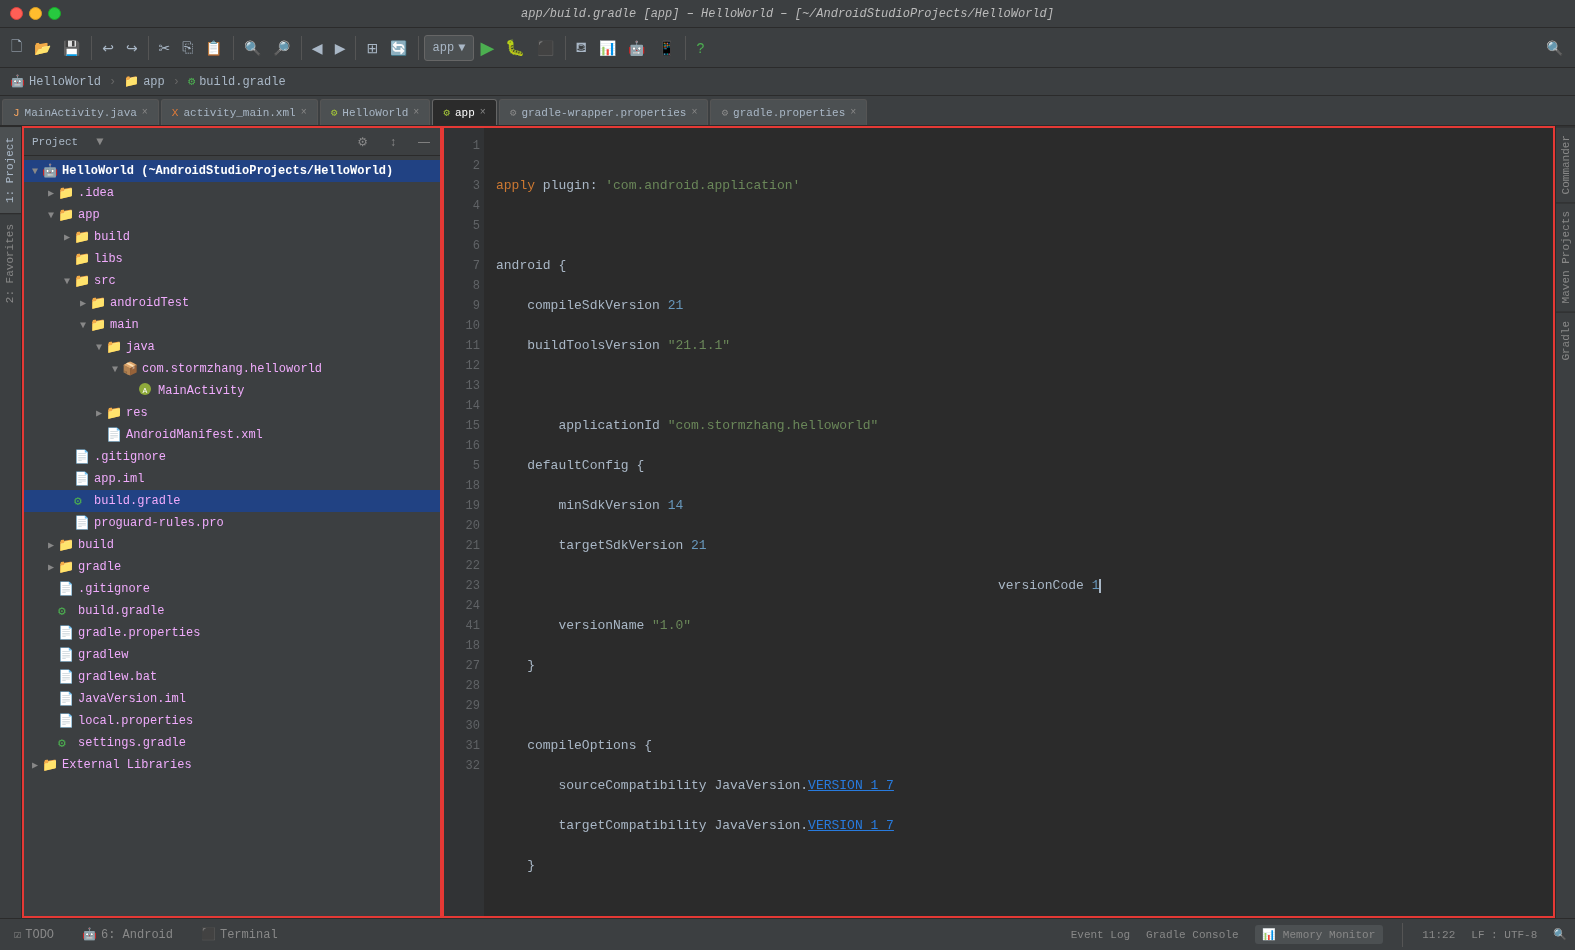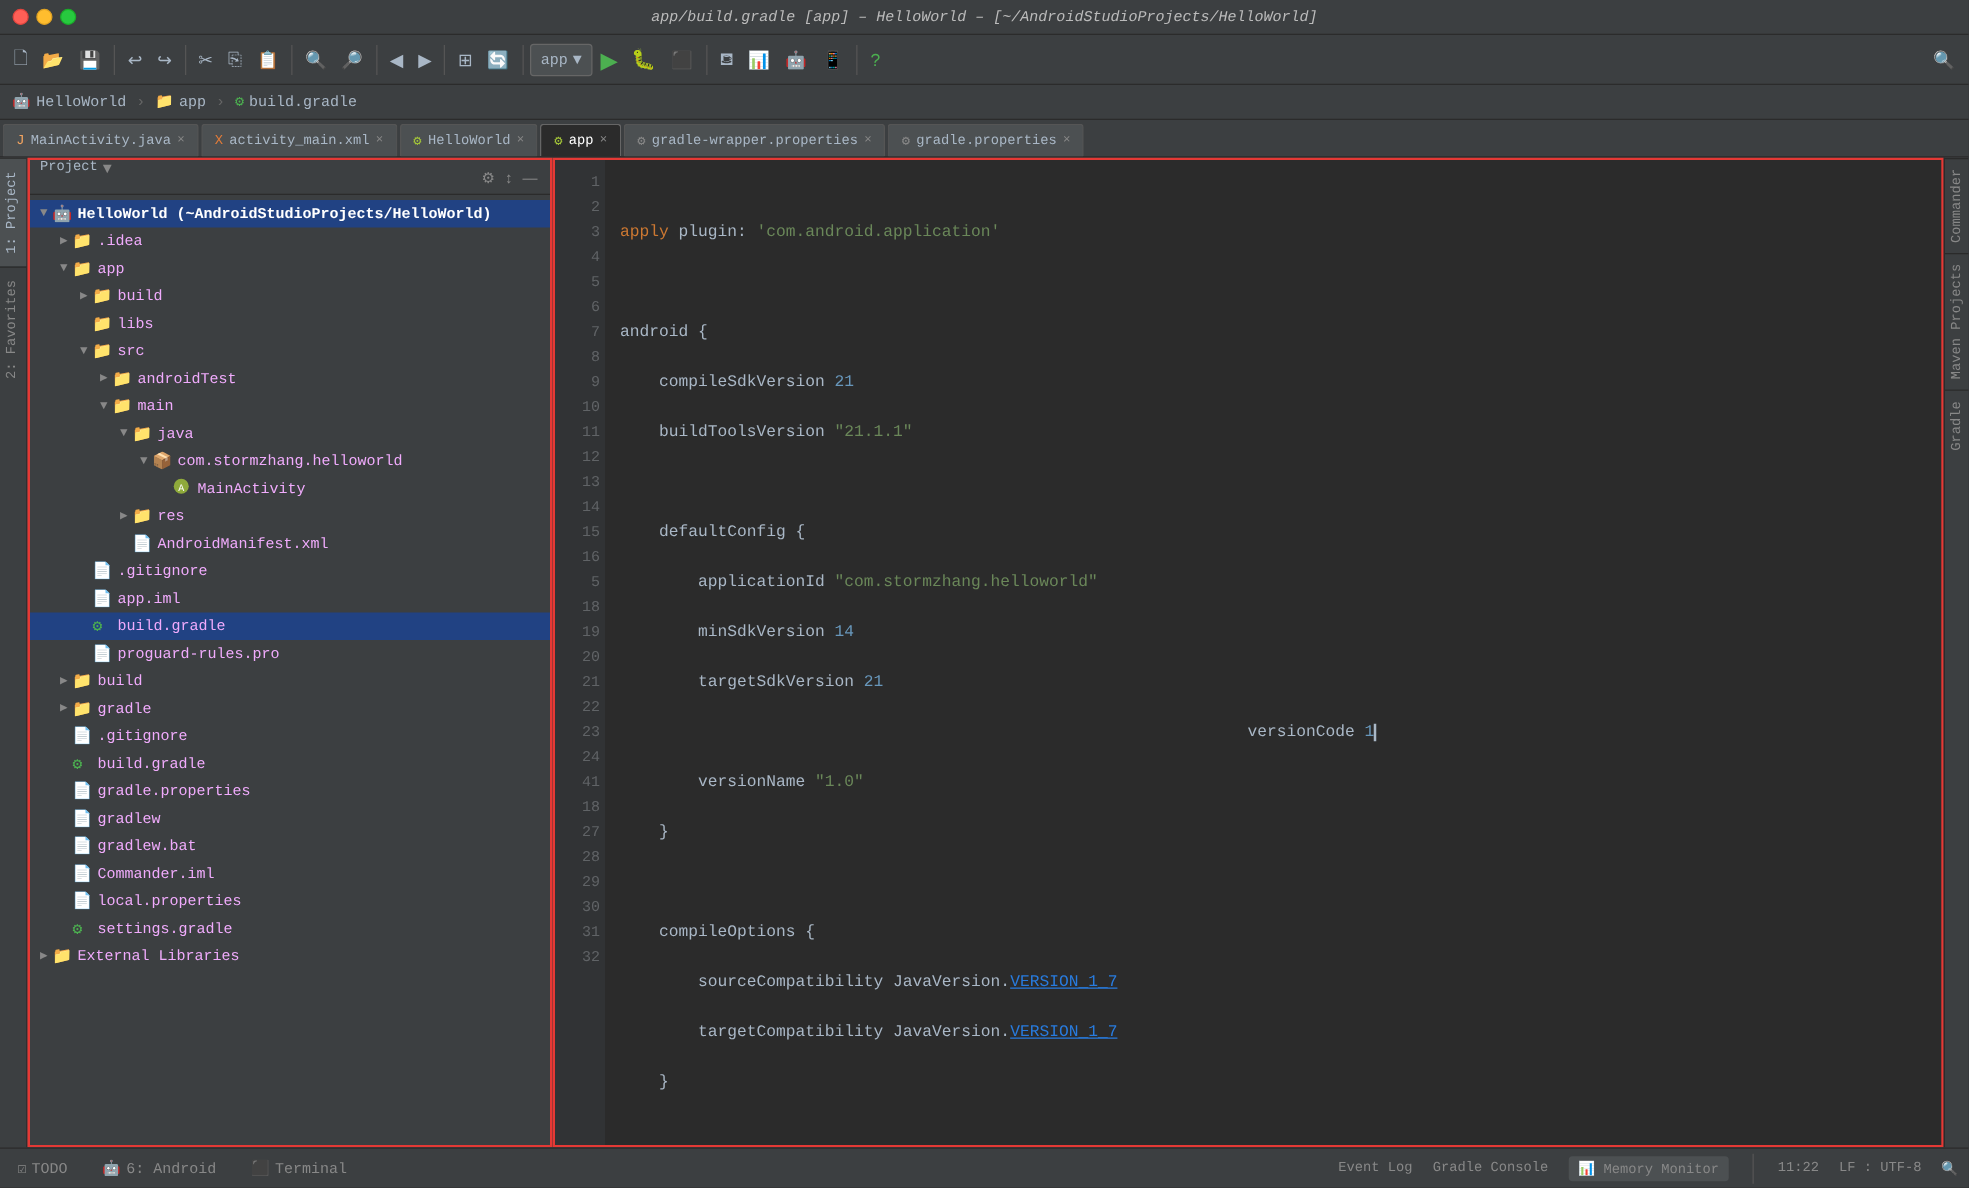--- a/index.html
+++ b/index.html
@@ -165,23 +165,24 @@
       background: #3c3f41;
       border-right: 1px solid #2b2b2b;
       display: flex;
       flex-direction: column;
       border: 2px solid #e53935;
     }
     #project-panel-header {
       background: #3c3f41;
       height: 28px;
       display: flex;
+      align-items: center;
       padding: 0 8px;
       border-bottom: 1px solid #2b2b2b;
-      gap: 4px;
+      gap: 18px;
     }
     .panel-title {
       font-size: 11px;
       color: #a9b7c6;
     }
     .panel-header-btn {
       background: none;
       border: none;
       color: #888;
       cursor: pointer;
@@ -606,21 +607,21 @@
 
       <div class="tree-item" style="padding-left:20px;">
         <span class="tree-arrow"> </span>
         <span class="tree-icon" style="color:#888;">📄</span>
         <span class="tree-label">gradlew.bat</span>
       </div>
 
       <div class="tree-item" style="padding-left:20px;">
         <span class="tree-arrow"> </span>
         <span class="tree-icon" style="color:#6897bb;">📄</span>
-        <span class="tree-label">Commander.iml</span>
+        <span class="tree-label">JavaVersion.iml</span>
       </div>
 
       <div class="tree-item" style="padding-left:20px;">
         <span class="tree-arrow"> </span>
         <span class="tree-icon" style="color:#888;">📄</span>
         <span class="tree-label">local.properties</span>
       </div>
 
       <div class="tree-item" style="padding-left:20px;">
         <span class="tree-arrow"> </span>
@@ -673,22 +674,22 @@
         <div>31</div>
         <div>32</div>
       </div>
       <div id="code-content"><span style="display:block;height:20px;"> </span>
 <span style="display:block; line-height:20px;"><span class="kw">apply</span> <span class="id">plugin</span>: <span class="str">'com.android.application'</span></span>
 <span style="display:block; line-height:20px;"> </span>
 <span style="display:block; line-height:20px;"><span class="id">android</span> {</span>
 <span style="display:block; line-height:20px;">    <span class="id">compileSdkVersion</span> <span class="num">21</span></span>
 <span style="display:block; line-height:20px;">    <span class="id">buildToolsVersion</span> <span class="str">"21.1.1"</span></span>
 <span style="display:block; line-height:20px;"> </span>
+<span style="display:block; line-height:20px;">        <span class="id">applicationId</span> <span class="str">"com.stormzhang.helloworld"</span></span>
 <span style="display:block; line-height:20px;">    <span class="id">defaultConfig</span> {</span>
-<span style="display:block; line-height:20px;">        <span class="id">applicationId</span> <span class="str">"com.stormzhang.helloworld"</span></span>
 <span style="display:block; line-height:20px;">        <span class="id">minSdkVersion</span> <span class="num">14</span></span>
 <span style="display:block; line-height:20px;">        <span class="id">targetSdkVersion</span> <span class="num">21</span></span>
 <span style="display:block; line-height:20px; position:relative;text-align:center;">        <span class="id">versionCode</span> <span class="num">1</span><span class="cursor"></span></span>
 <span style="display:block; line-height:20px;">        <span class="id">versionName</span> <span class="str">"1.0"</span></span>
 <span style="display:block; line-height:20px;">    }</span>
 <span style="display:block; line-height:20px;"> </span>
 <span style="display:block; line-height:20px;">    <span class="id">compileOptions</span> {</span>
 <span style="display:block; line-height:20px;">        <span class="id">sourceCompatibility</span> <span class="id">JavaVersion</span>.<span class="link">VERSION_1_7</span></span>
 <span style="display:block; line-height:20px;">        <span class="id">targetCompatibility</span> <span class="id">JavaVersion</span>.<span class="link">VERSION_1_7</span></span>
 <span style="display:block; line-height:20px;">    }</span>

